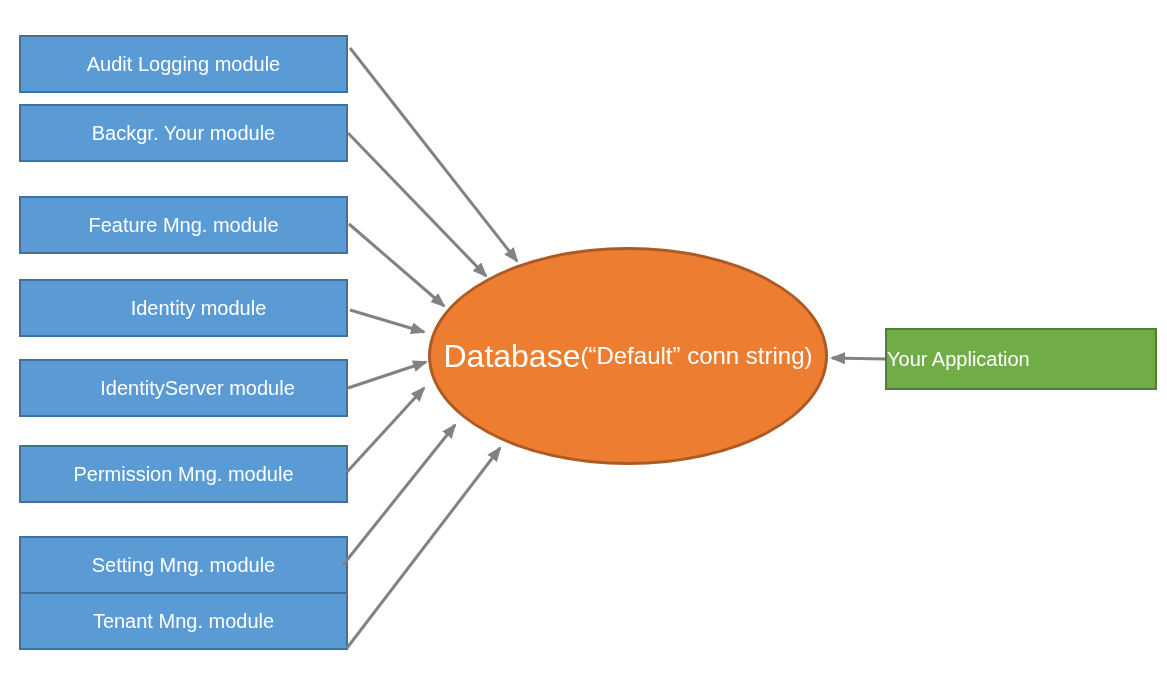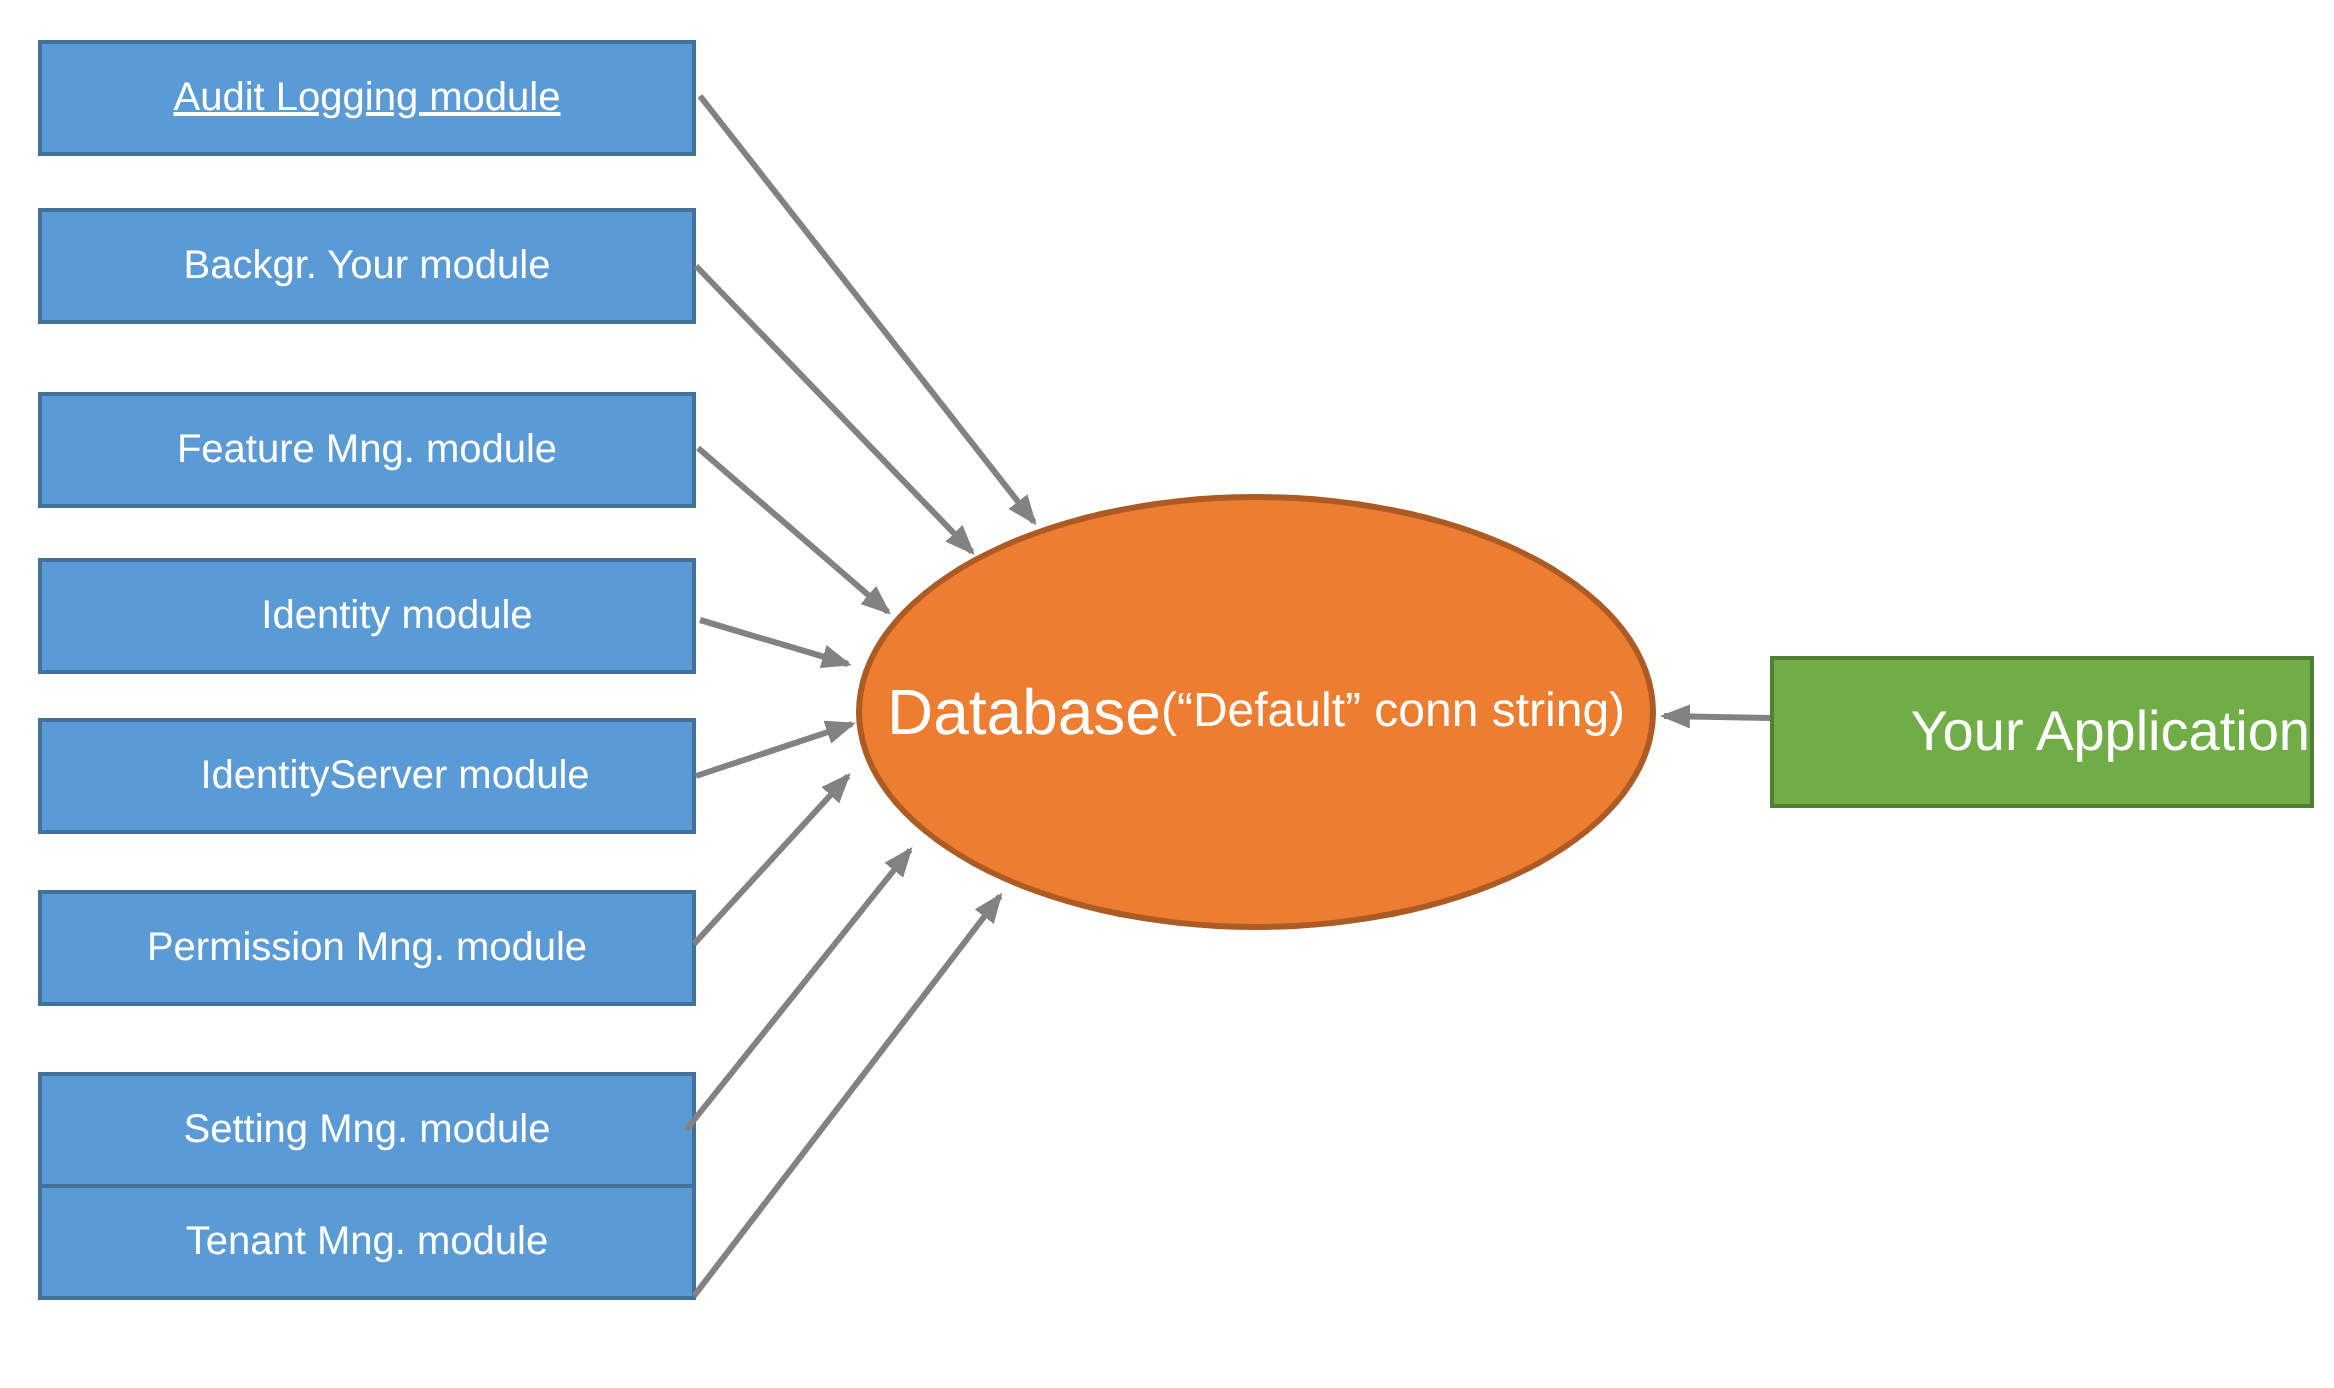--- a/index.html
+++ b/index.html
@@ -53,29 +53,29 @@
   }
   #database-ellipse .db-subtitle {
     font-size: 24px;
     line-height: 30px;
   }
   #application-box {
     position: absolute;
     left: 885px;
     top: 328px;
     width: 272px;
-    height: 76px;
+    height: 62px;
     background: #70AD47;
     border: 2px solid #507E32;
     box-sizing: border-box;
     display: flex;
     align-items: center;
-    justify-content: flex-end;
+    justify-content: flex-start;
     color: #ffffff;
-    font-size: 28px;
+    font-size: 20px;
     z-index: 2;
   }
   #arrows-layer {
     position: absolute;
     left: 0;
     top: 0;
     width: 1167px;
     height: 694px;
     z-index: 3;
     pointer-events: none;
@@ -88,21 +88,21 @@
 </head>
 <body>
 
 <div id="canvas">
 
   <div id="database-ellipse">
     <div class="db-title">Database</div>
     <div class="db-subtitle">(“Default” conn string)</div>
   </div>
 
-  <div class="module-box" style="top:20px;text-decoration:underline;">
+  <div class="module-box" style="top:35px;">
     <span>Audit Logging module</span>
   </div>
   <div class="module-box" style="top:104px;">
     <span>Backgr. Your module</span>
   </div>
   <div class="module-box" style="top:196px;">
     <span>Feature Mng. module</span>
   </div>
   <div class="module-box" style="top:279px;padding-left:30px;">
     <span>Identity module</span>

